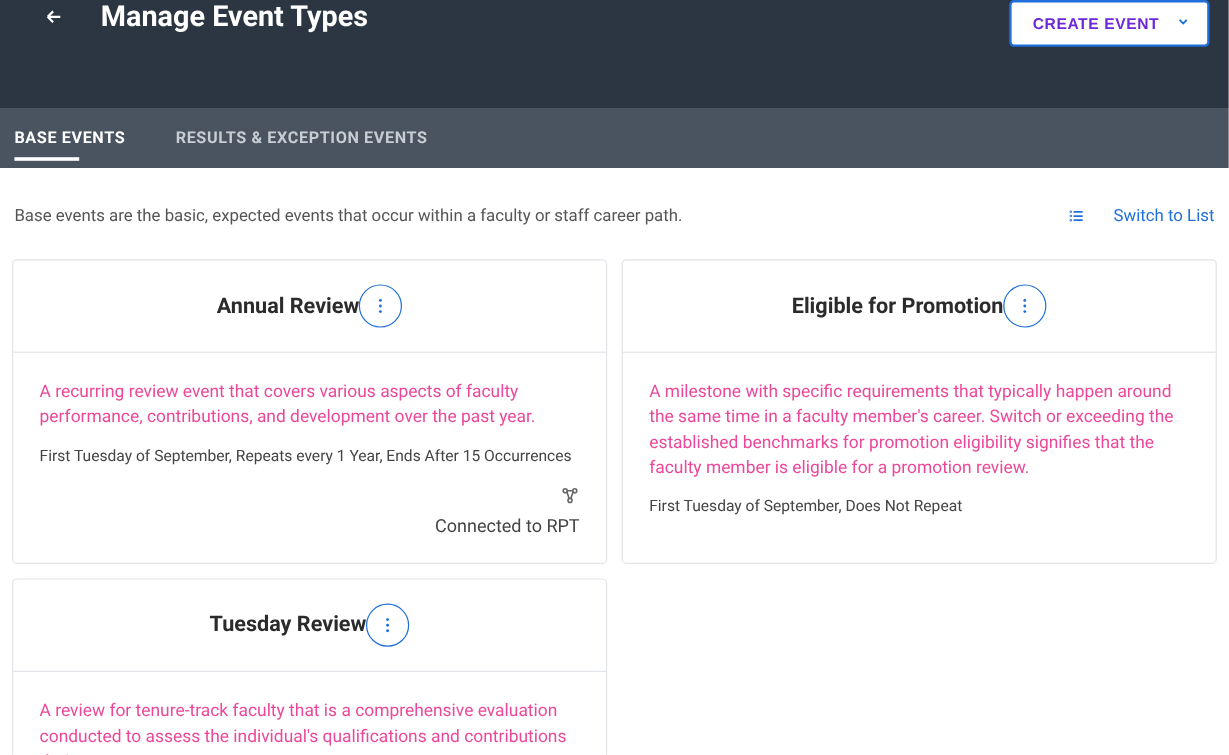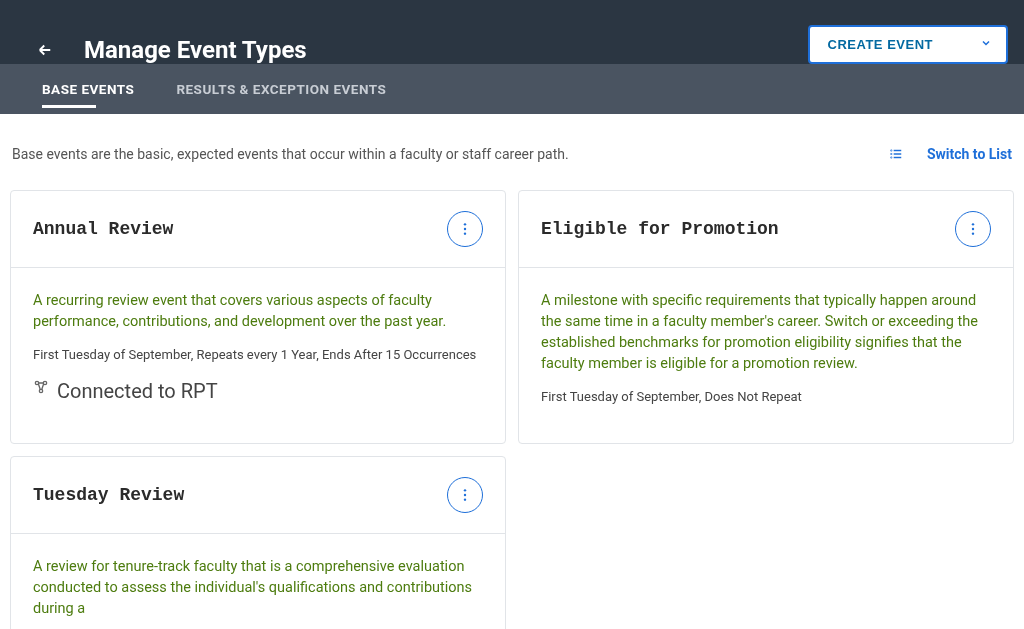--- a/index.html
+++ b/index.html
@@ -9,23 +9,23 @@
     }
     body {
       font-family: -apple-system, BlinkMacSystemFont, "Segoe UI", Roboto, Helvetica, Arial, sans-serif;
       background: #fff;
       width: 1024px;
       height: 629px;
       overflow: hidden;
     }
     .header-top {
       background: #2b3642;
-      height: 64px;
-      display: flex;
-      align-items: flex-end;
+      height: 90px;
+      display: flex;
+      align-items: flex-start;
       justify-content: space-between;
       padding: 0 16px 0 36px;
     }
     .header-left {
       display: flex;
       align-items: center;
       gap: 30px;
     }
     .back-arrow {
       color: #fff;
@@ -34,41 +34,41 @@
       align-items: center;
     }
     .page-title {
       color: #fff;
       font-size: 24px;
       font-weight: 700;
     }
     .create-event-btn {
       background: #fff;
       border: 2px solid #1e6fd9;
-      color: #0369a1;
+      color: #6d28d9;
       font-weight: 700;
       font-size: 13px;
       letter-spacing: 0.5px;
       padding: 10px 14px 10px 18px;
       border-radius: 4px;
       cursor: pointer;
       display: flex;
       align-items: center;
-      gap: 47px;
+      gap: 14px;
     }
     .create-event-btn .chevron {
       font-size: 12px;
       color: #1e6fd9;
     }
     .tabs-bar {
       background: #4a5461;
       height: 50px;
       display: flex;
       align-items: center;
-      padding-left: 42px;
+      padding-left: 12px;
       gap: 42px;
     }
     .tab {
       color: #c8cdd4;
       font-size: 13.5px;
       font-weight: 700;
       letter-spacing: 0.5px;
       cursor: pointer;
       height: 100%;
       display: flex;
@@ -97,46 +97,45 @@
       margin-bottom: 28px;
       padding: 0 2px;
     }
     .intro-text {
       color: #555;
       font-size: 14px;
     }
     .switch-link {
       color: #1e6fd9;
       font-size: 14px;
-      font-weight: 700;
+      font-weight: 400;
       cursor: pointer;
       display: flex;
       align-items: center;
       gap: 24px;
     }
     .list-icon {
       display: inline-flex;
     }
     .cards-grid {
       display: grid;
       grid-template-columns: 1fr 1fr;
       gap: 12px;
     }
     .card {
       border: 1px solid #e1e4e8;
       border-radius: 4px;
       background: #fff;
     }
     .card-header {
       display: flex;
-      justify-content: space-between;
+      justify-content: center;
       align-items: center;
       padding: 20px 22px;
       border-bottom: 1px solid #e1e4e8;
-      font-family: Liberation Mono, monospace;
     }
     .card-title {
       font-size: 18px;
       font-weight: 700;
       color: #2b2b2b;
     }
     .more-btn {
       width: 36px;
       height: 36px;
       border: 1px solid #1e6fd9;
@@ -145,37 +144,38 @@
       align-items: center;
       justify-content: center;
       cursor: pointer;
       color: #1e6fd9;
       background: #fff;
     }
     .card-body {
       padding: 22px;
     }
     .card-desc {
-      color: #4d7c0f;
+      color: #ec4899;
       font-size: 14.5px;
       line-height: 1.45;
       margin-bottom: 14px;
     }
     .card-schedule {
       color: #444;
       font-size: 13px;
       line-height: 1.45;
       margin-bottom: 14px;
     }
     .connection-row {
       display: flex;
-      align-items: flex-start;
+      align-items: flex-end;
       gap: 8px;
       color: #444;
-      font-size: 20px;
+      font-size: 15px;
+      flex-direction: column;
     }
     .conn-icon {
       display: inline-flex;
       align-items: center;
       color: #666;
     }
   </style>
 </head>
 <body>
 

